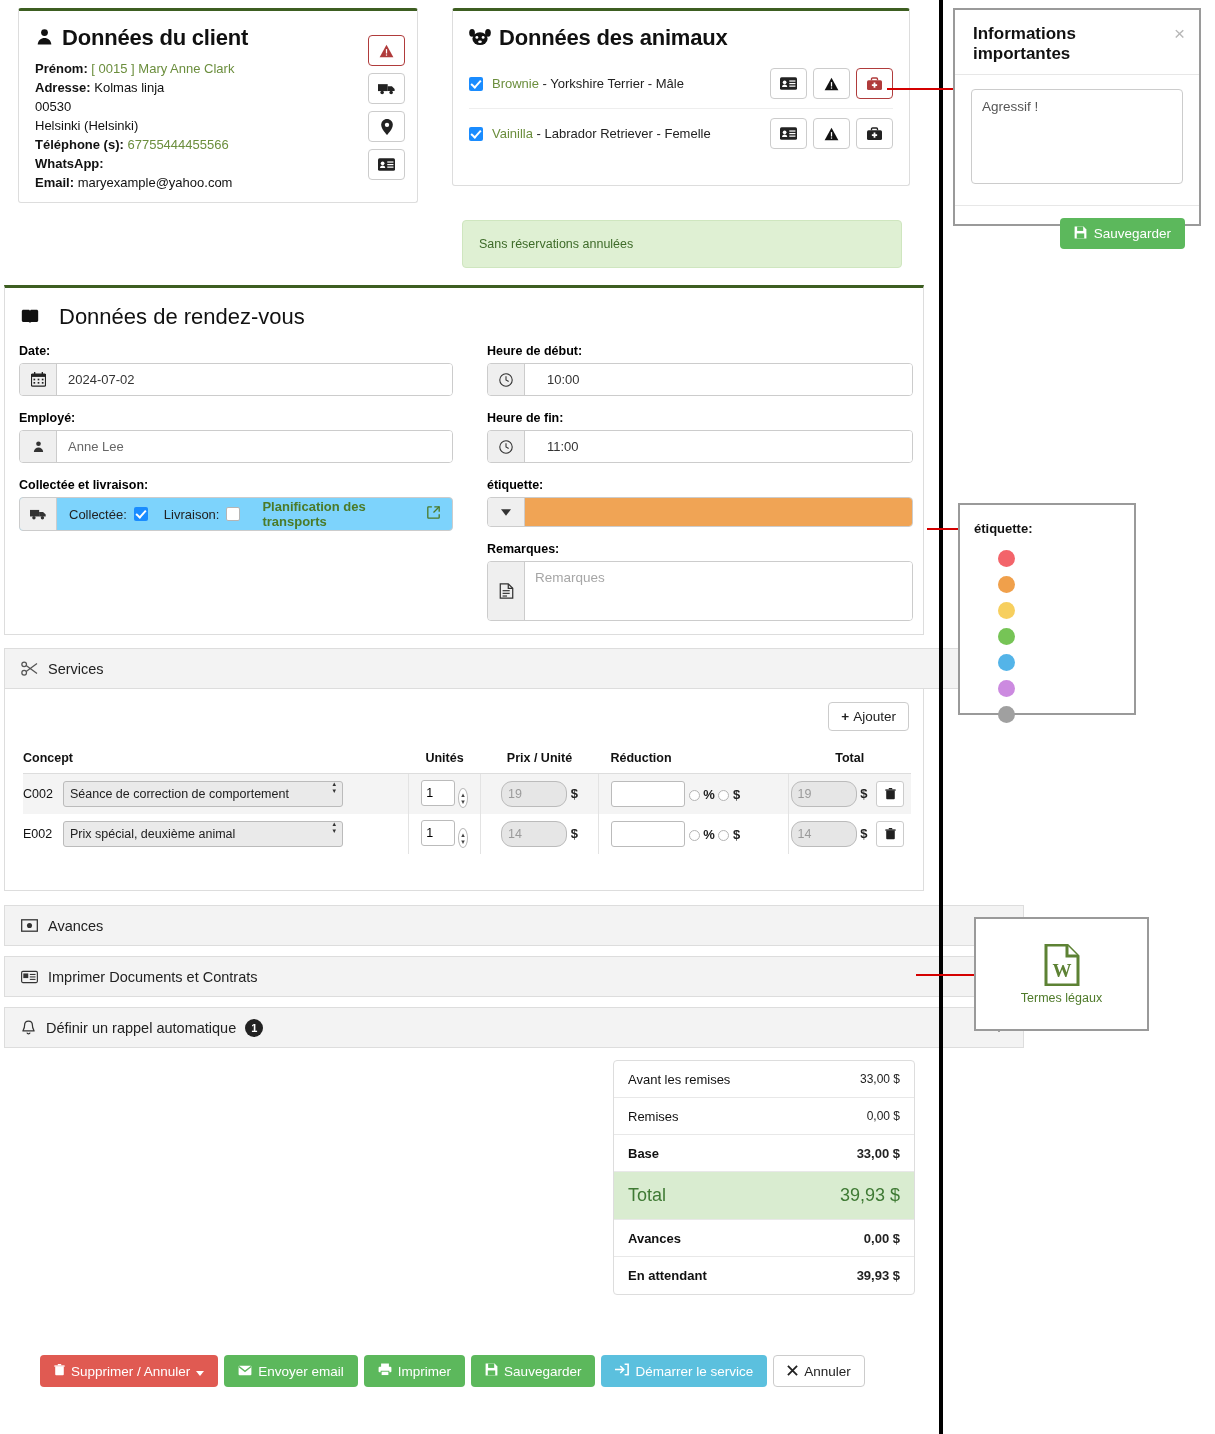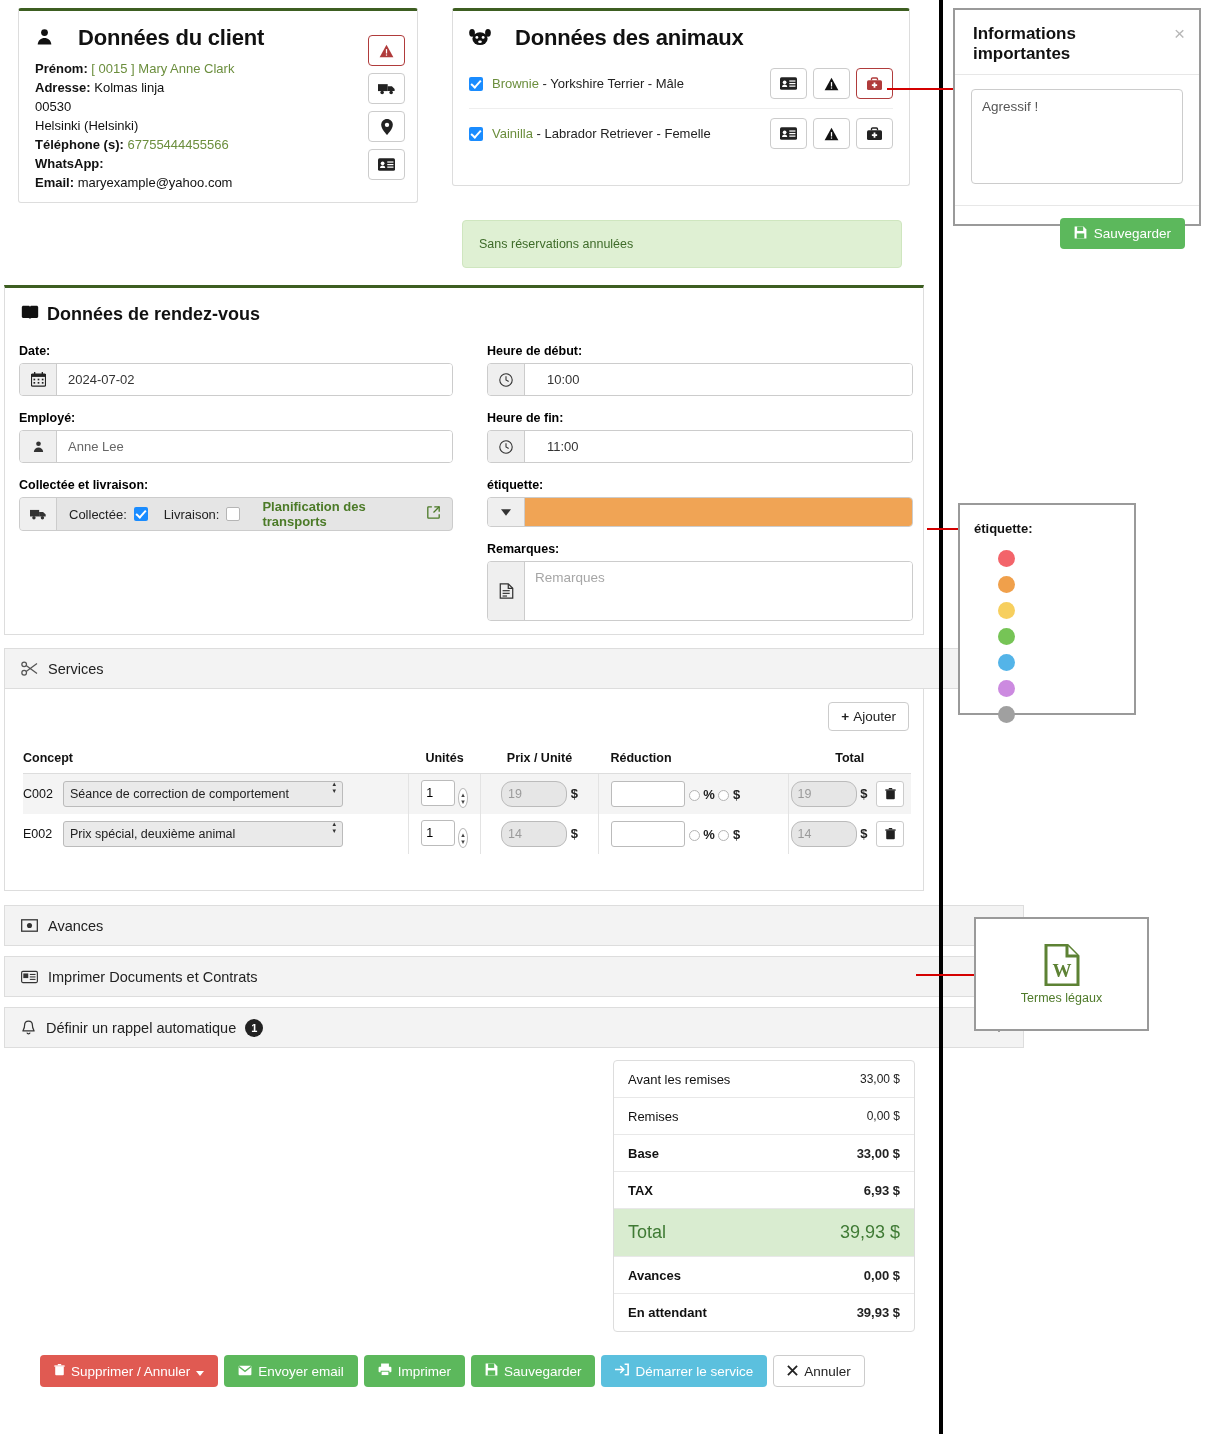--- a/index.html
+++ b/index.html
@@ -17,21 +17,21 @@
 
   .vdivider { position:absolute; left:939px; top:0; width:4px; height:1434px; background:#000; }
 
   
   .card { background:#fff; border:1px solid #ddd; border-top:3px solid #3d5e21; border-radius:3px; }
   .card-body { padding:14px 16px; }
 
   #client-card { position:absolute; left:18px; top:8px; width:400px; height:195px; }
   #pets-card   { position:absolute; left:452px; top:8px; width:458px; height:178px; }
 
-  .card-title { font-size:22px; font-weight:700; color:#111; margin:0 0 8px 0; display:flex; align-items:center; gap:24px; letter-spacing:-.2px;}
+  .card-title { font-size:22px; font-weight:700; color:#111; margin:0 0 8px 0; display:flex; align-items:center; gap:8px; letter-spacing:-.2px;}
   .card-title .ti { font-size:19px; line-height:1; display:inline-block; }
 
   .client-lines { font-size:13px; line-height:19px; color:#111; }
   .client-lines b { font-weight:700; }
   .green { color:#6b8e3d; }
   .greenlink { color:#4b7a27; }
 
   .sidebtns { position:absolute; right:12px; top:24px; display:flex; flex-direction:column; gap:7px; }
   .sqbtn {
     width:37px; height:31px; border:1px solid #ccc; border-radius:4px; background:#fff;
@@ -52,33 +52,33 @@
   .cbx.off::after { display:none; }
 
   
   .status-bar { position:absolute; height:48px; background:#dff0d3; border:1px solid #cfe6bf; border-radius:4px;
                 display:flex; align-items:center; padding:0 16px; font-size:12.5px; color:#3e6b29; }
   #status-invoices { left:18px; top:220px; width:384px; }
   #status-bookings { left:462px; top:220px; width:440px; }
 
   
   #appt-card { position:absolute; left:4px; top:285px; width:920px; height:350px; border-radius:0; }
-  .sec-title { font-size:18px; font-weight:700; color:#111; display:flex; align-items:center; gap:8px; margin:0 0 16px 2px; }
+  .sec-title { font-size:22px; font-weight:400; color:#111; display:flex; align-items:center; gap:20px; margin:0 0 16px 2px; }
 
   .fld-label { font-weight:700; font-size:12.5px; margin-bottom:5px; display:block; color:#000000; }
   .input-group { display:flex; border:1px solid #ccc; border-radius:4px; overflow:hidden; background:#fff; height:33px; }
   .ig-addon { width:37px; background:#efefef; border-right:1px solid #ccc; display:flex; align-items:center; justify-content:center; flex:none; color:#333; }
   .ig-input { flex:1; border:none; outline:none; padding:0 11px; font-size:13px; font-family:inherit; background:#fff; color:#333; }
   .ig-input::placeholder { color:#9a9a9a; }
 
   .col-left { position:absolute; left:14px; top:56px; width:434px; }
   .col-right { position:absolute; left:482px; top:56px; width:426px; }
   .f-block { margin-bottom:15px; }
 
-  .pickup-group { display:flex; border:1px solid #ccc; border-radius:4px; overflow:hidden; background:#e5e5e5; height:34px; align-items:stretch; }
+  .pickup-group { display:flex; border:1px solid #ccc; border-radius:4px; overflow:hidden; background:#7dd3fc; height:34px; align-items:stretch; }
   .pickup-body { flex:1; display:flex; align-items:center; padding:0 12px; gap:7px; font-size:13px; }
 
   .time-input { padding-left:22px; }
 
   .tag-group { display:flex; border:1px solid #ccc; border-radius:4px; overflow:hidden; height:30px; }
   .tag-caret { width:37px; background:#efefef; border-right:1px solid #ccc; display:flex; align-items:center; justify-content:center; flex:none; }
   .tag-swatch { flex:1; }
 
   .ta-group { display:flex; border:1px solid #ccc; border-radius:4px; overflow:hidden; background:#fff; height:60px; }
   .ta-addon { width:37px; background:#efefef; border-right:1px solid #ccc; display:flex; align-items:center; justify-content:center; flex:none; }
@@ -602,24 +602,20 @@
       <span class="val" style="font-size:12px;">33,00 $</span>
     </div>
     <div class="trow">
       <span class="lbl">Remises</span>
       <span class="val" style="font-size:12px;">0,00 $</span>
     </div>
     <div class="trow b">
       <span class="lbl">Base</span>
       <span class="val">33,00 $</span>
     </div>
-    <div class="trow b">
-      <span class="lbl">TAX</span>
-      <span class="val">6,93 $</span>
-    </div>
     <div class="trow total">
       <span class="lbl">Total</span>
       <span class="val">39,93 $</span>
     </div>
     <div class="trow b">
       <span class="lbl">Avances</span>
       <span class="val">0,00 $</span>
     </div>
     <div class="trow b">
       <span class="lbl">En attendant</span>

